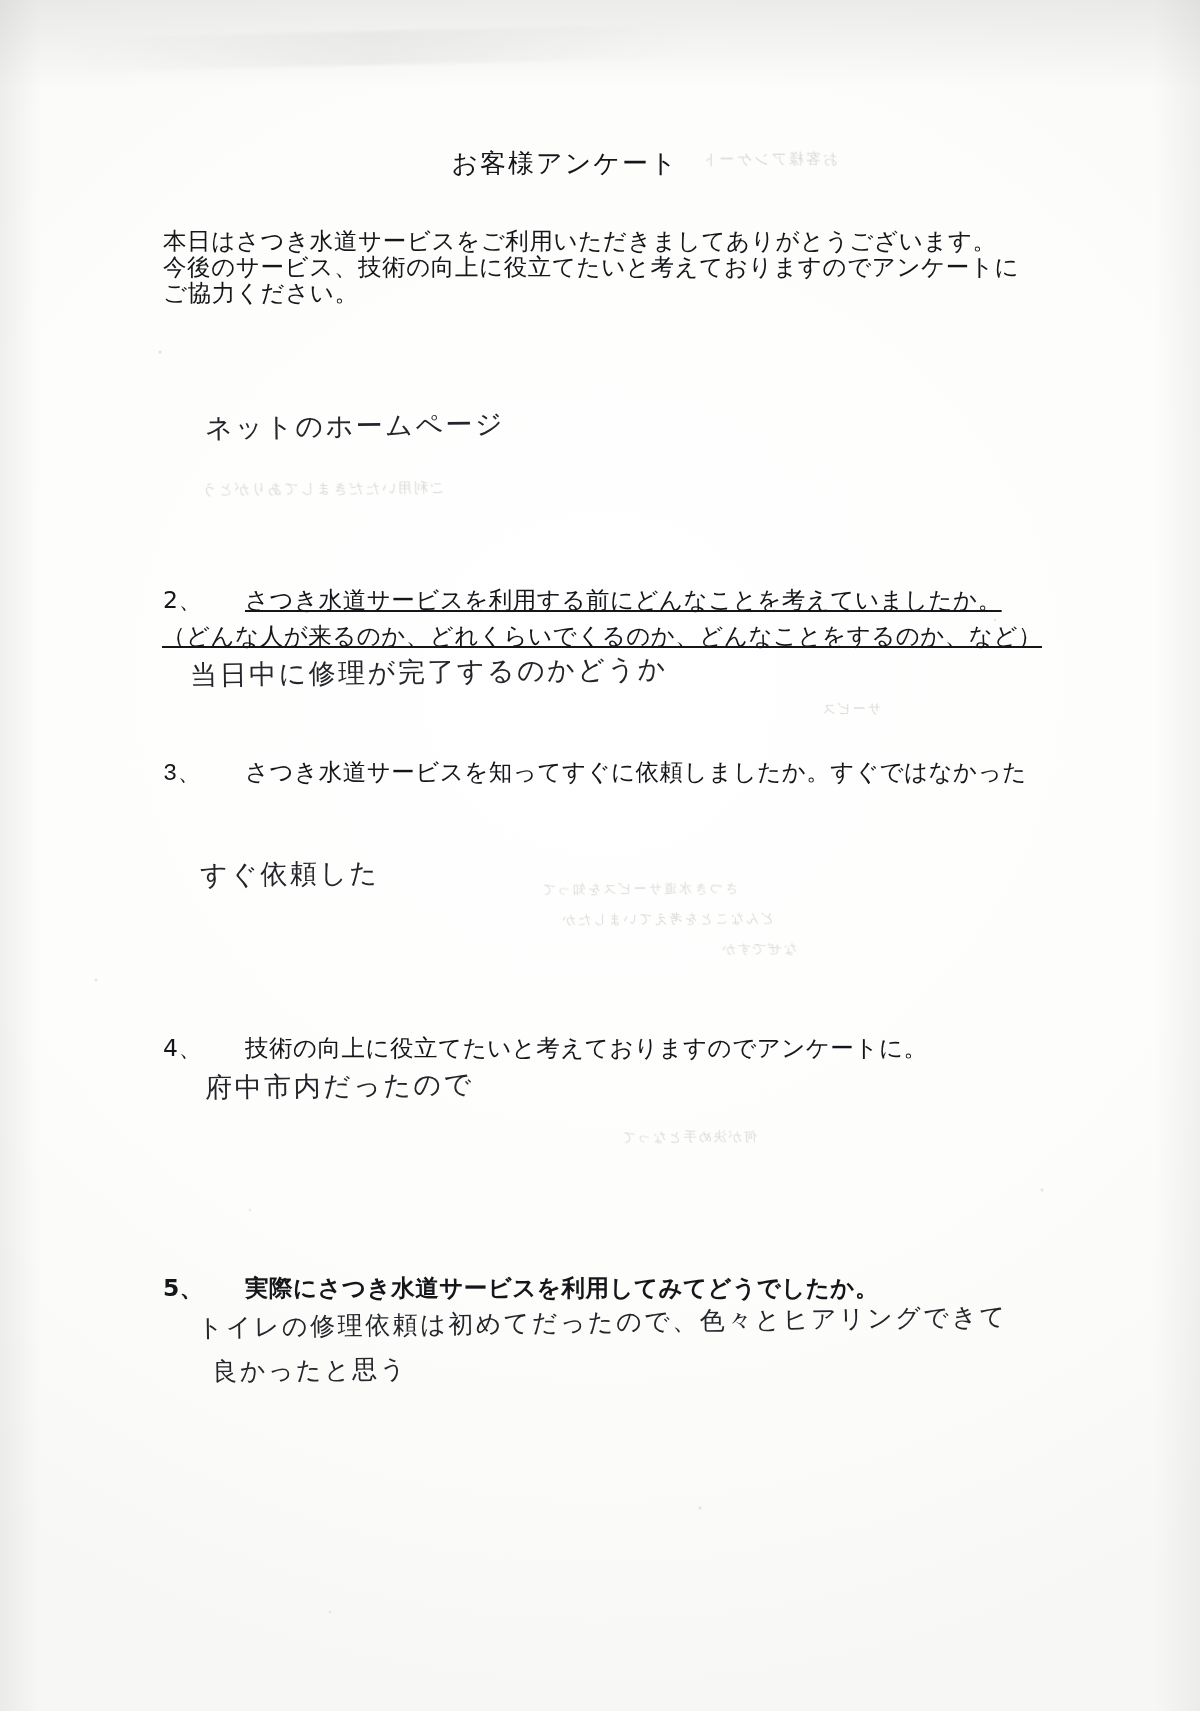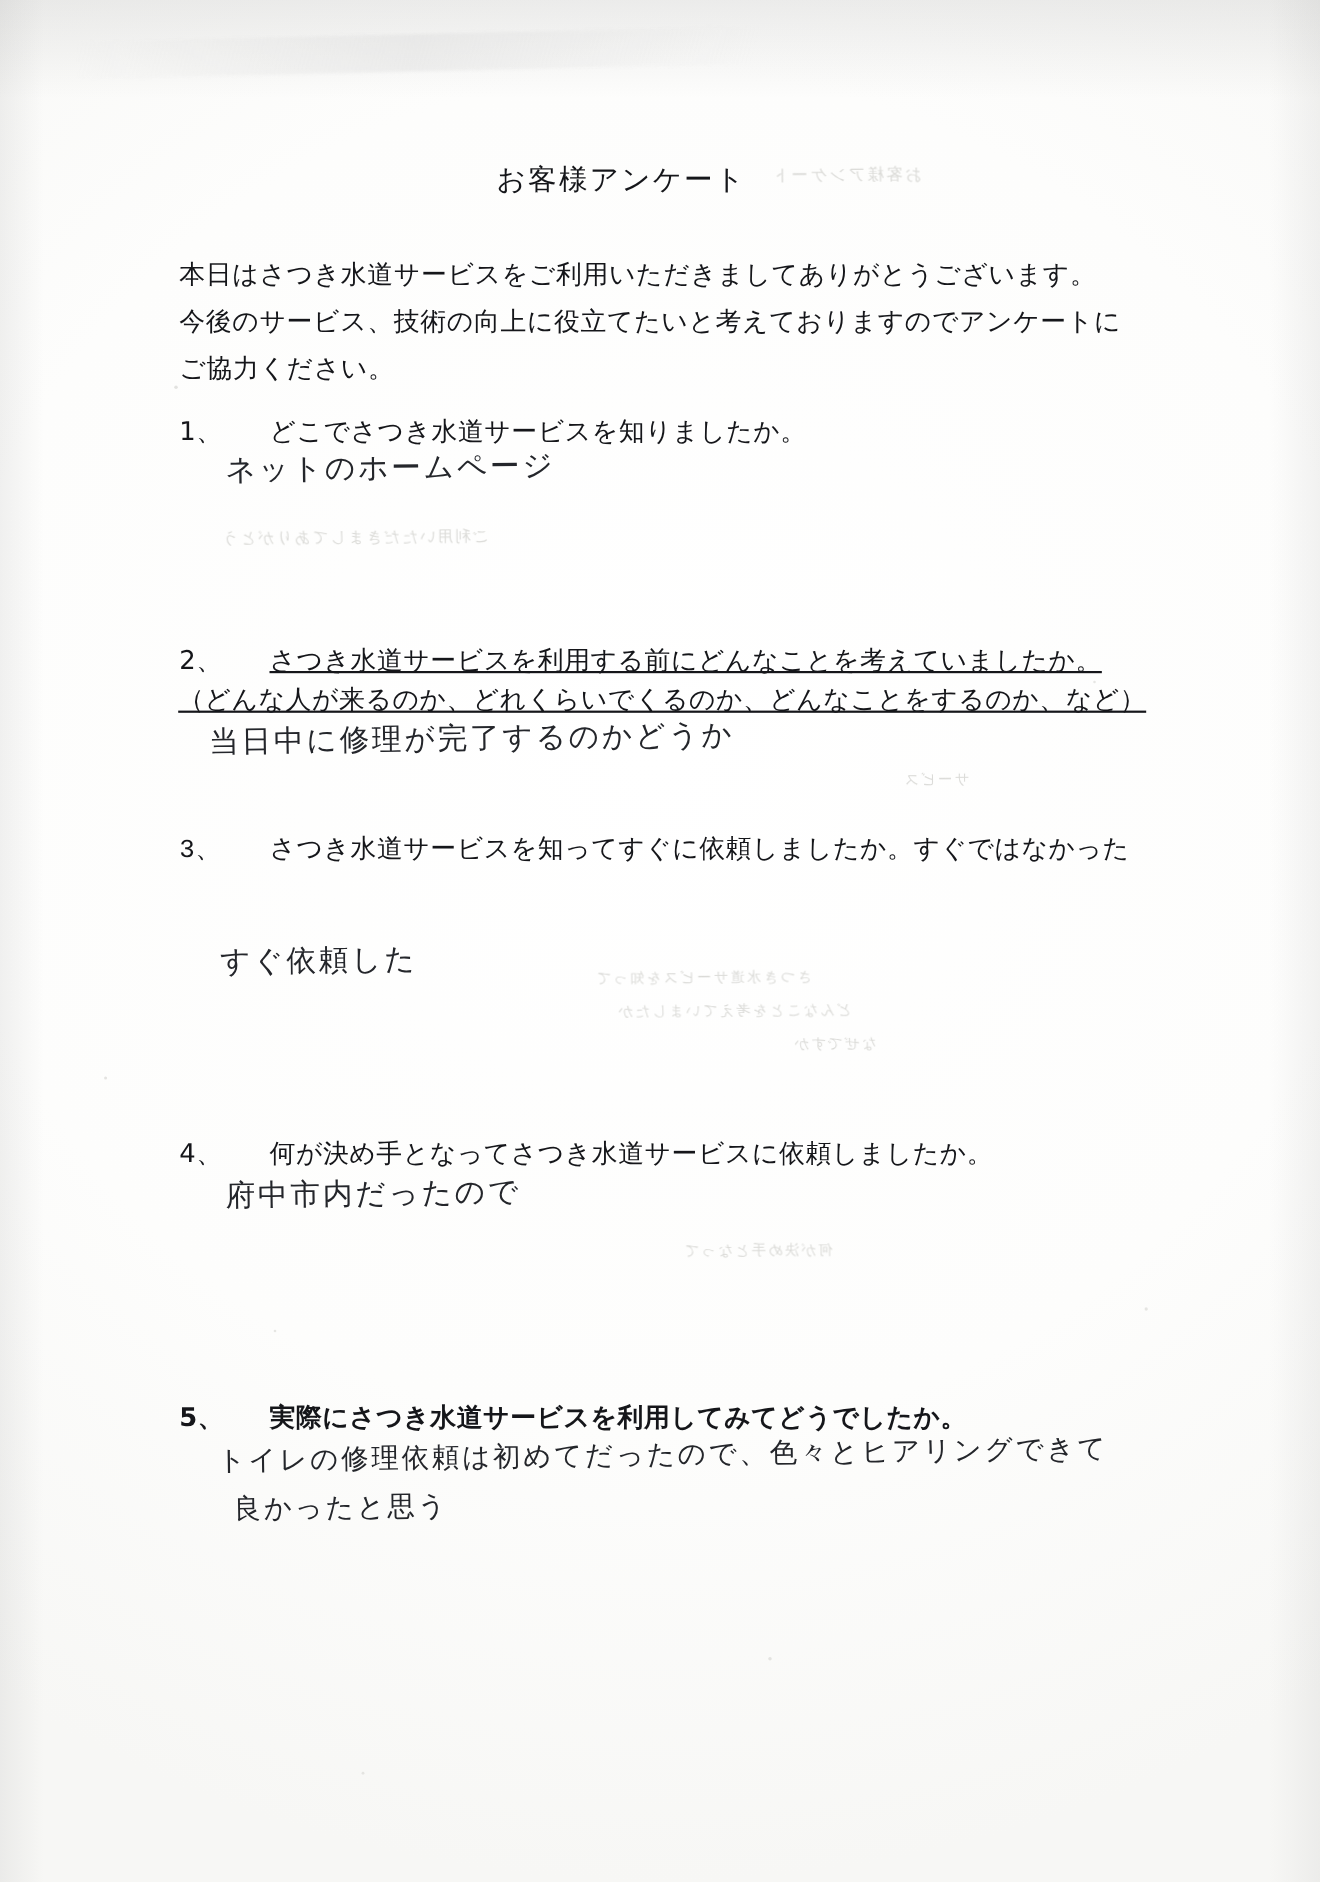--- a/index.html
+++ b/index.html
@@ -93,21 +93,21 @@
     letter-spacing: 2px;
     color: #15161a;
     font-family: "DejaVu Sans", sans-serif;
   }
   .intro {
     position: absolute;
     top: 228px;
     left: 163px;
     width: 900px;
     font-size: 23.5px;
-    line-height: 43px;
+    line-height: 26px;
     letter-spacing: 0.6px;
     color: #15161a;
     font-family: "DejaVu Sans", sans-serif;
   }
   .q {
     position: absolute;
     left: 163px;
     width: 935px;
     font-size: 23.5px;
     line-height: 36px;
@@ -184,38 +184,35 @@
 </svg>
 
 <div class="content">
 
   <div class="doc-title">お客様アンケート</div>
 
   <div class="intro" style="white-space: pre-line;">本日はさつき水道サービスをご利用いただきましてありがとうございます。
 今後のサービス、技術の向上に役立てたいと考えておりますのでアンケートに
 ご協力ください。</div>
 
-  <div class="q" id="q1">
-    <span class="num">1、</span><span class="body">どこでさつき水道サービスを知りましたか。</span>
-  </div>
   <div class="ans" id="a1">ネットのホームページ</div>
 
   <div class="q" id="q2">
     <span class="num">2、</span><span class="body">さつき水道サービスを利用する前にどんなことを考えていましたか。</span>
     <span class="sub">（どんな人が来るのか、どれくらいでくるのか、どんなことをするのか、など）</span>
   </div>
   <div class="ans" id="a2">当日中に修理が完了するのかどうか</div>
 
   <div class="q" id="q3">
     <span class="num">3、</span><span class="body">さつき水道サービスを知ってすぐに依頼しましたか。すぐではなかった</span>
   </div>
   <div class="ans" id="a3">すぐ依頼した</div>
 
   <div class="q" id="q4">
-    <span class="num">4、</span><span class="body">何が決め手となってさつき水道サービスに依頼しましたか。</span>
+    <span class="num">4、</span><span class="body">技術の向上に役立てたいと考えておりますのでアンケートに。</span>
   </div>
   <div class="ans" id="a4">府中市内だったので</div>
 
   <div class="q" id="q5">
     <span class="num">5、</span><span class="body">実際にさつき水道サービスを利用してみてどうでしたか。</span>
   </div>
   <div class="ans small" id="a5">
     <span>トイレの修理依頼は初めてだったので、色々とヒアリングできて</span>
     <span class="l2" style="margin-left:14px;">良かったと思う</span>
   </div>

